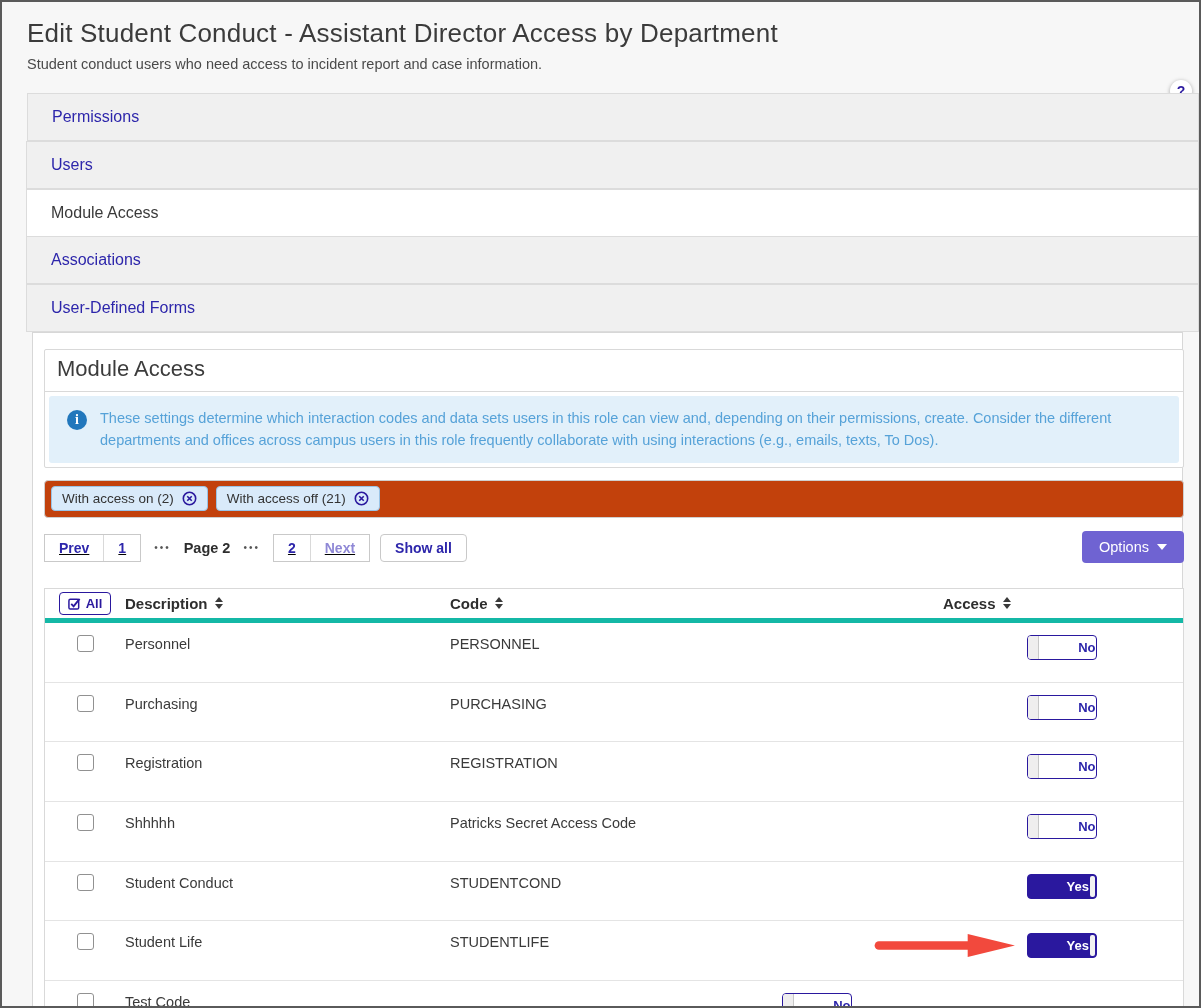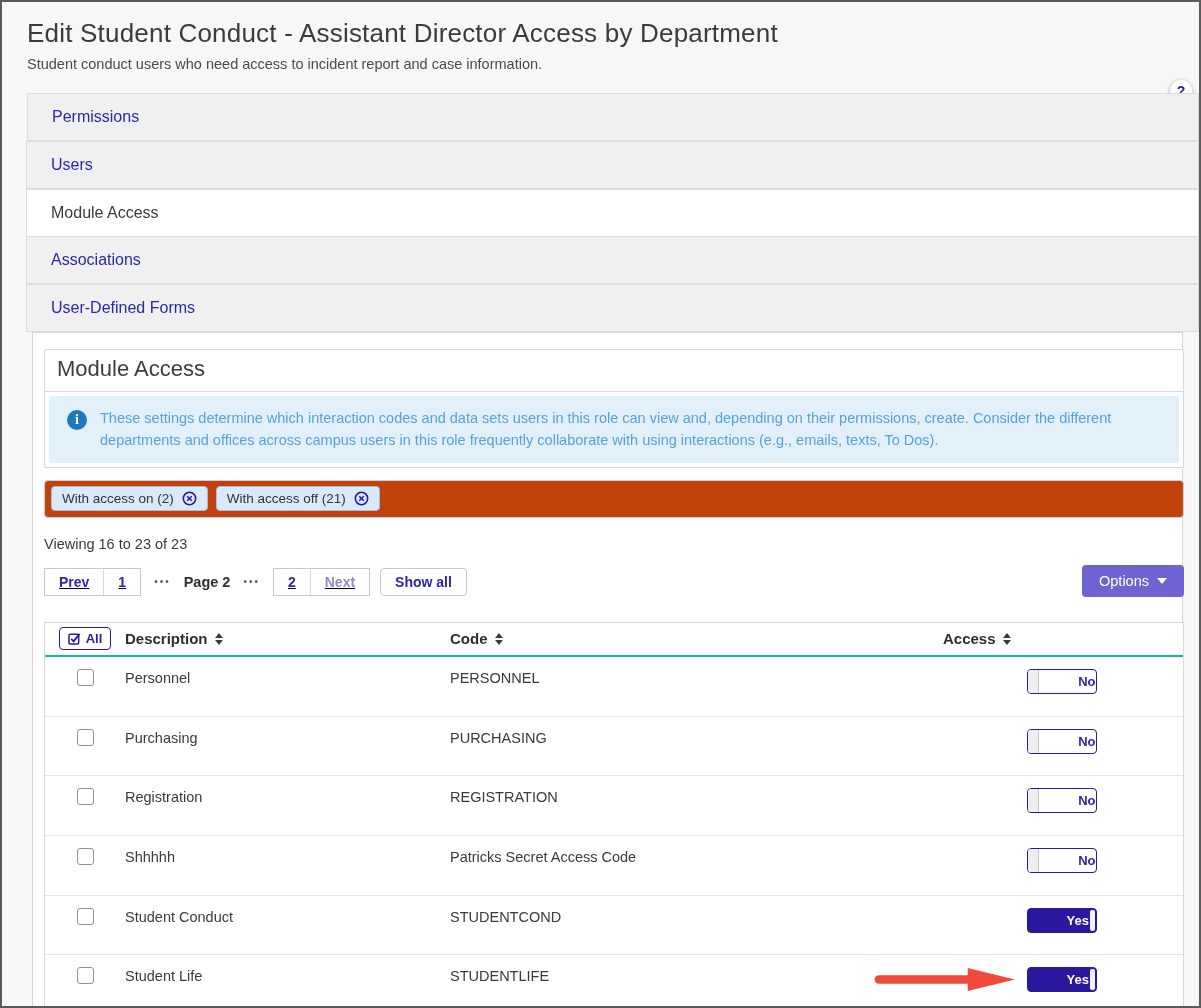--- a/index.html
+++ b/index.html
@@ -106,21 +106,21 @@
     background:var(--options-purple,#6f63d2);color:#fff;border:none;border-radius:4px;
     padding:8px 17px;font-size:14.5px;cursor:pointer;font-family:inherit;
     display:flex;align-items:center;gap:8px;
   }
   .caret-down{
     width:0;height:0;border-left:5px solid transparent;border-right:5px solid transparent;
     border-top:6px solid #fff;display:inline-block;
   }
   
   .table{margin-top:23px;border:1px solid #d9d9d9;border-bottom:none;min-height:527px;background:#fff;}
-  .thead{display:flex;align-items:center;height:34px;border-bottom:2px solid #14b8a6;}
+  .thead{display:flex;align-items:center;height:34px;border-bottom:5px solid #14b8a6;}
   .c1{width:80px;display:flex;justify-content:center;align-items:flex-start;}
   .c2{width:325px;}
   .c3{width:490px;}
   .c4{flex:1;display:flex;justify-content:center;}
   .th{font-size:15px;font-weight:bold;color:#2e2e2e;display:flex;align-items:center;cursor:pointer;}
   .thead .c4{justify-content:flex-start;padding-left:3px;}
   .sort{display:inline-flex;flex-direction:column;gap:2px;margin-left:7px;}
   .sort i{width:0;height:0;border-left:4px solid transparent;border-right:4px solid transparent;}
   .sort .up{border-bottom:5px solid #3a3a3a;}
   .sort .dn{border-top:5px solid #3a3a3a;}
@@ -195,21 +195,20 @@
           <span>With access off (21)</span>
           <span class="chip-x">
             <svg width="15" height="15" viewBox="0 0 16 16">
                 <circle cx="8" cy="8" r="6.6" fill="none" stroke="#2a189e" stroke-width="1.7"></circle>
                 <path d="M5.6 5.6 L10.4 10.4 M10.4 5.6 L5.6 10.4" stroke="#2a189e" stroke-width="1.7"></path>
               </svg>
           </span>
         </span>
       </div>
 
-      <div class="viewing">Viewing 16 to 23 of 23</div>
 
       <div class="pagbar">
         <span class="pgroup">
           <button class="pbtn">Prev</button>
           <button class="pbtn">1</button>
         </span>
         <span class="dots">•••</span>
         <span class="page-label">Page 2</span>
         <span class="dots">•••</span>
         <span class="pgroup">

